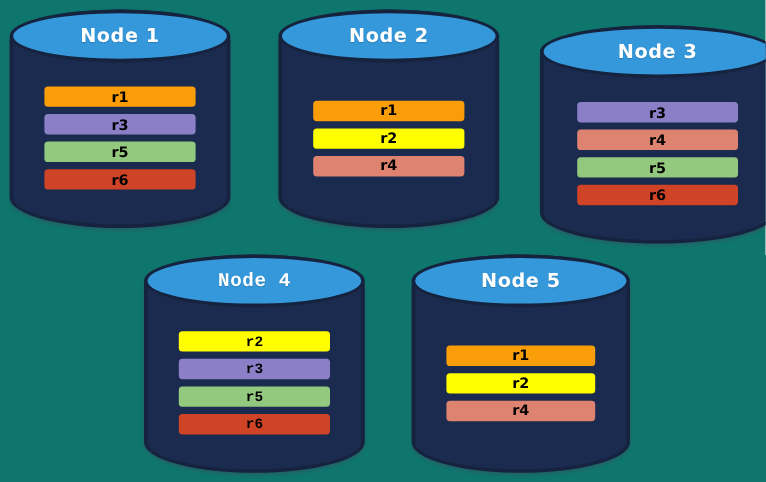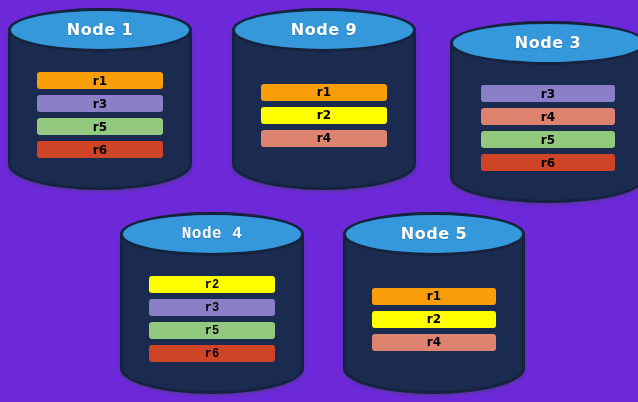--- a/index.html
+++ b/index.html
@@ -12,21 +12,21 @@
     height: 402px;
     position: relative;
     overflow: hidden;
     font-family: "DejaVu Sans", "Liberation Sans", sans-serif;
   }
 
   #canvas {
     position: relative;
     width: 638px;
     height: 402px;
-    background: #6d28d9;
+    background: #0f766e;
   }
 
   
   .node {
     position: absolute;
     box-sizing: border-box;
   }
 
   .cyl-body {
     position: absolute;
@@ -118,21 +118,21 @@
           <span style="color: rgb(0, 0, 0);">r5</span>
         </div>
         <div class="record" style="background: rgb(207, 67, 39); height: 17px;">
           <span style="color: rgb(0, 0, 0);">r6</span>
         </div>
       </div>
     </div>
     <div class="node" style="left: 232px; top: 8px; width: 184px; height: 182px;">
       <div class="cyl-body" style="background: rgb(27, 42, 79); border-color: rgb(22, 35, 63);"></div>
       <div class="cyl-top" style="background: rgb(52, 152, 219); border-color: rgb(22, 35, 63);"></div>
-      <div class="node-label" style="color: rgb(255, 255, 255);">Node  9</div>
+      <div class="node-label" style="color: rgb(255, 255, 255);">Node  2</div>
       <div class="records" style="top: 75.88px; gap: 6px;">
         <div class="record" style="background: rgb(249, 157, 9); height: 17px;">
           <span style="color: rgb(0, 0, 0);">r1</span>
         </div>
         <div class="record" style="background: rgb(255, 255, 0); height: 17px;">
           <span style="color: rgb(0, 0, 0);">r2</span>
         </div>
         <div class="record" style="background: rgb(221, 131, 112); height: 17px;">
           <span style="color: rgb(0, 0, 0);">r4</span>
         </div>

